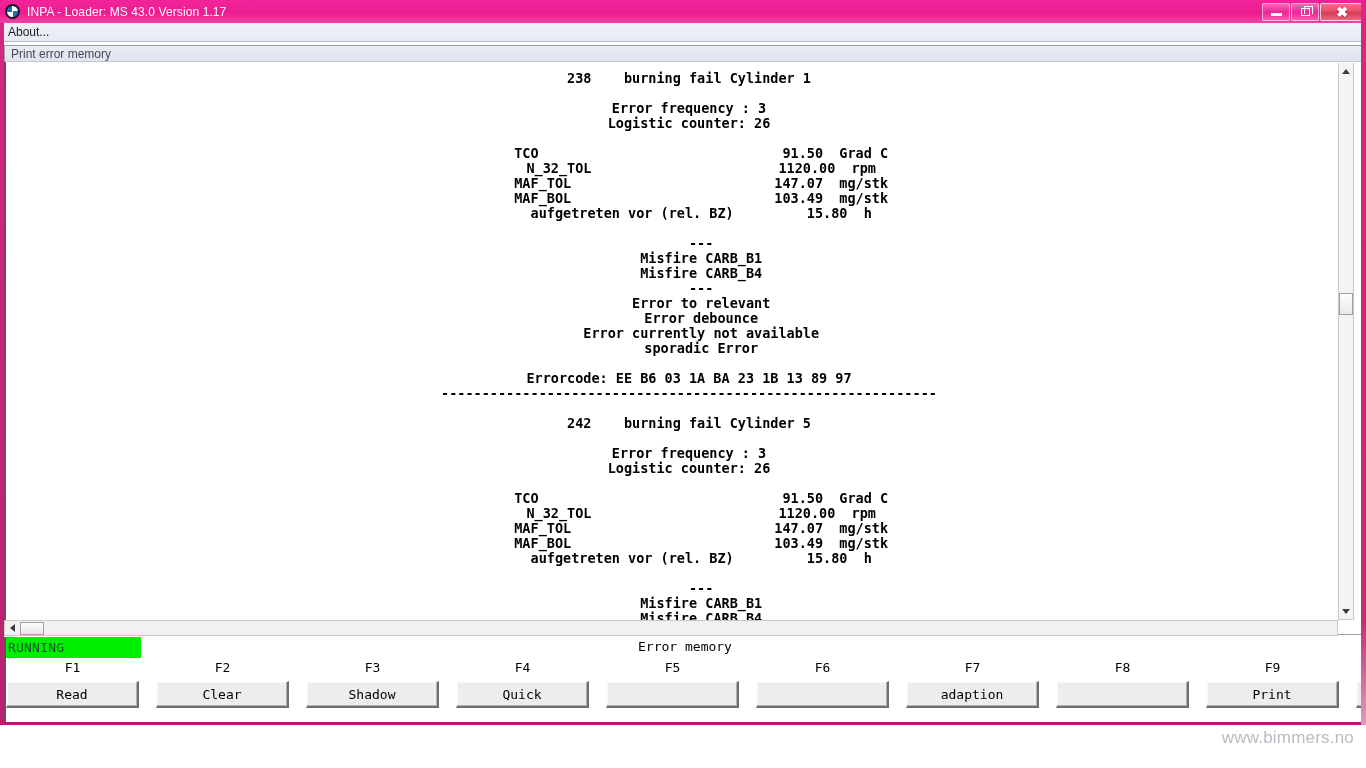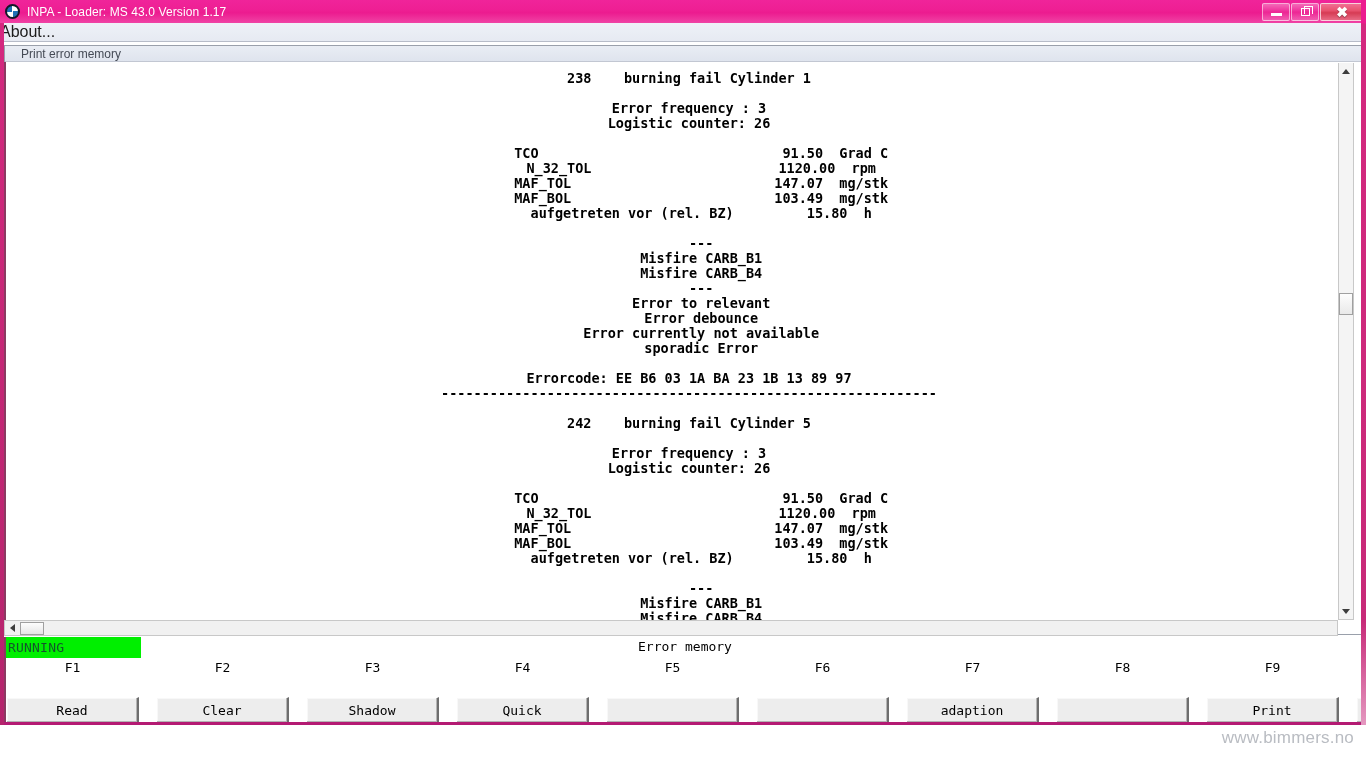--- a/index.html
+++ b/index.html
@@ -119,23 +119,23 @@
     left: 0; top: 23px;
     width: 1366px;
     height: 19px;
     background: linear-gradient(180deg, #eef1f7 0%, #e6eaf2 100%);
     border-bottom: 1px solid #b7bcc8;
     box-sizing: border-box;
     display: flex;
     align-items: center;
   }
   #menubar .menu-item {
-    font-size: 16px;
+    font-size: 12px;
     color: #1b1b1b;
-    padding: 1px 6px 2px 0;
+    padding: 1px 6px 2px 8px;
     white-space: nowrap;
   }
 
   
   #client-frame {
     position: absolute;
     left: 4px; top: 45px;
     width: 1358px;
     height: 590px;
     border: 1px solid #9aa0ab;
@@ -147,21 +147,21 @@
     height: 16px;
     background: linear-gradient(180deg, #e9edf4 0%, #dfe4ee 100%);
     border-bottom: 1px solid #c2c7d2;
     box-sizing: border-box;
     display: flex;
     align-items: center;
   }
   #pane-header .pane-title {
     font-size: 12px;
     color: #444a55;
-    padding-left: 16px;
+    padding-left: 6px;
     white-space: nowrap;
   }
 
   
   #text-area-wrap {
     position: absolute;
     left: 4px; top: 62px;
     width: 1358px;
     height: 558px;
     box-sizing: border-box;
@@ -338,21 +338,20 @@
     border-bottom: 2px solid #6e6e6e;
     box-shadow: inset -1px -1px 0 #b4b4b4, inset 1px 1px 0 #f8f8f8;
     box-sizing: border-box;
     display: flex;
     align-items: center;
     justify-content: center;
     font-size: 13px;
     font-family: "DejaVu Sans Mono", "Liberation Mono", monospace;
     color: #000000;
     cursor: default;
-    margin-top: 16px;
   }
 
   
   #bottom-edge-bar {
     position: absolute;
     left: 4px; top: 722px;
     width: 1358px;
     height: 3px;
     background: #b41a73;
   }

